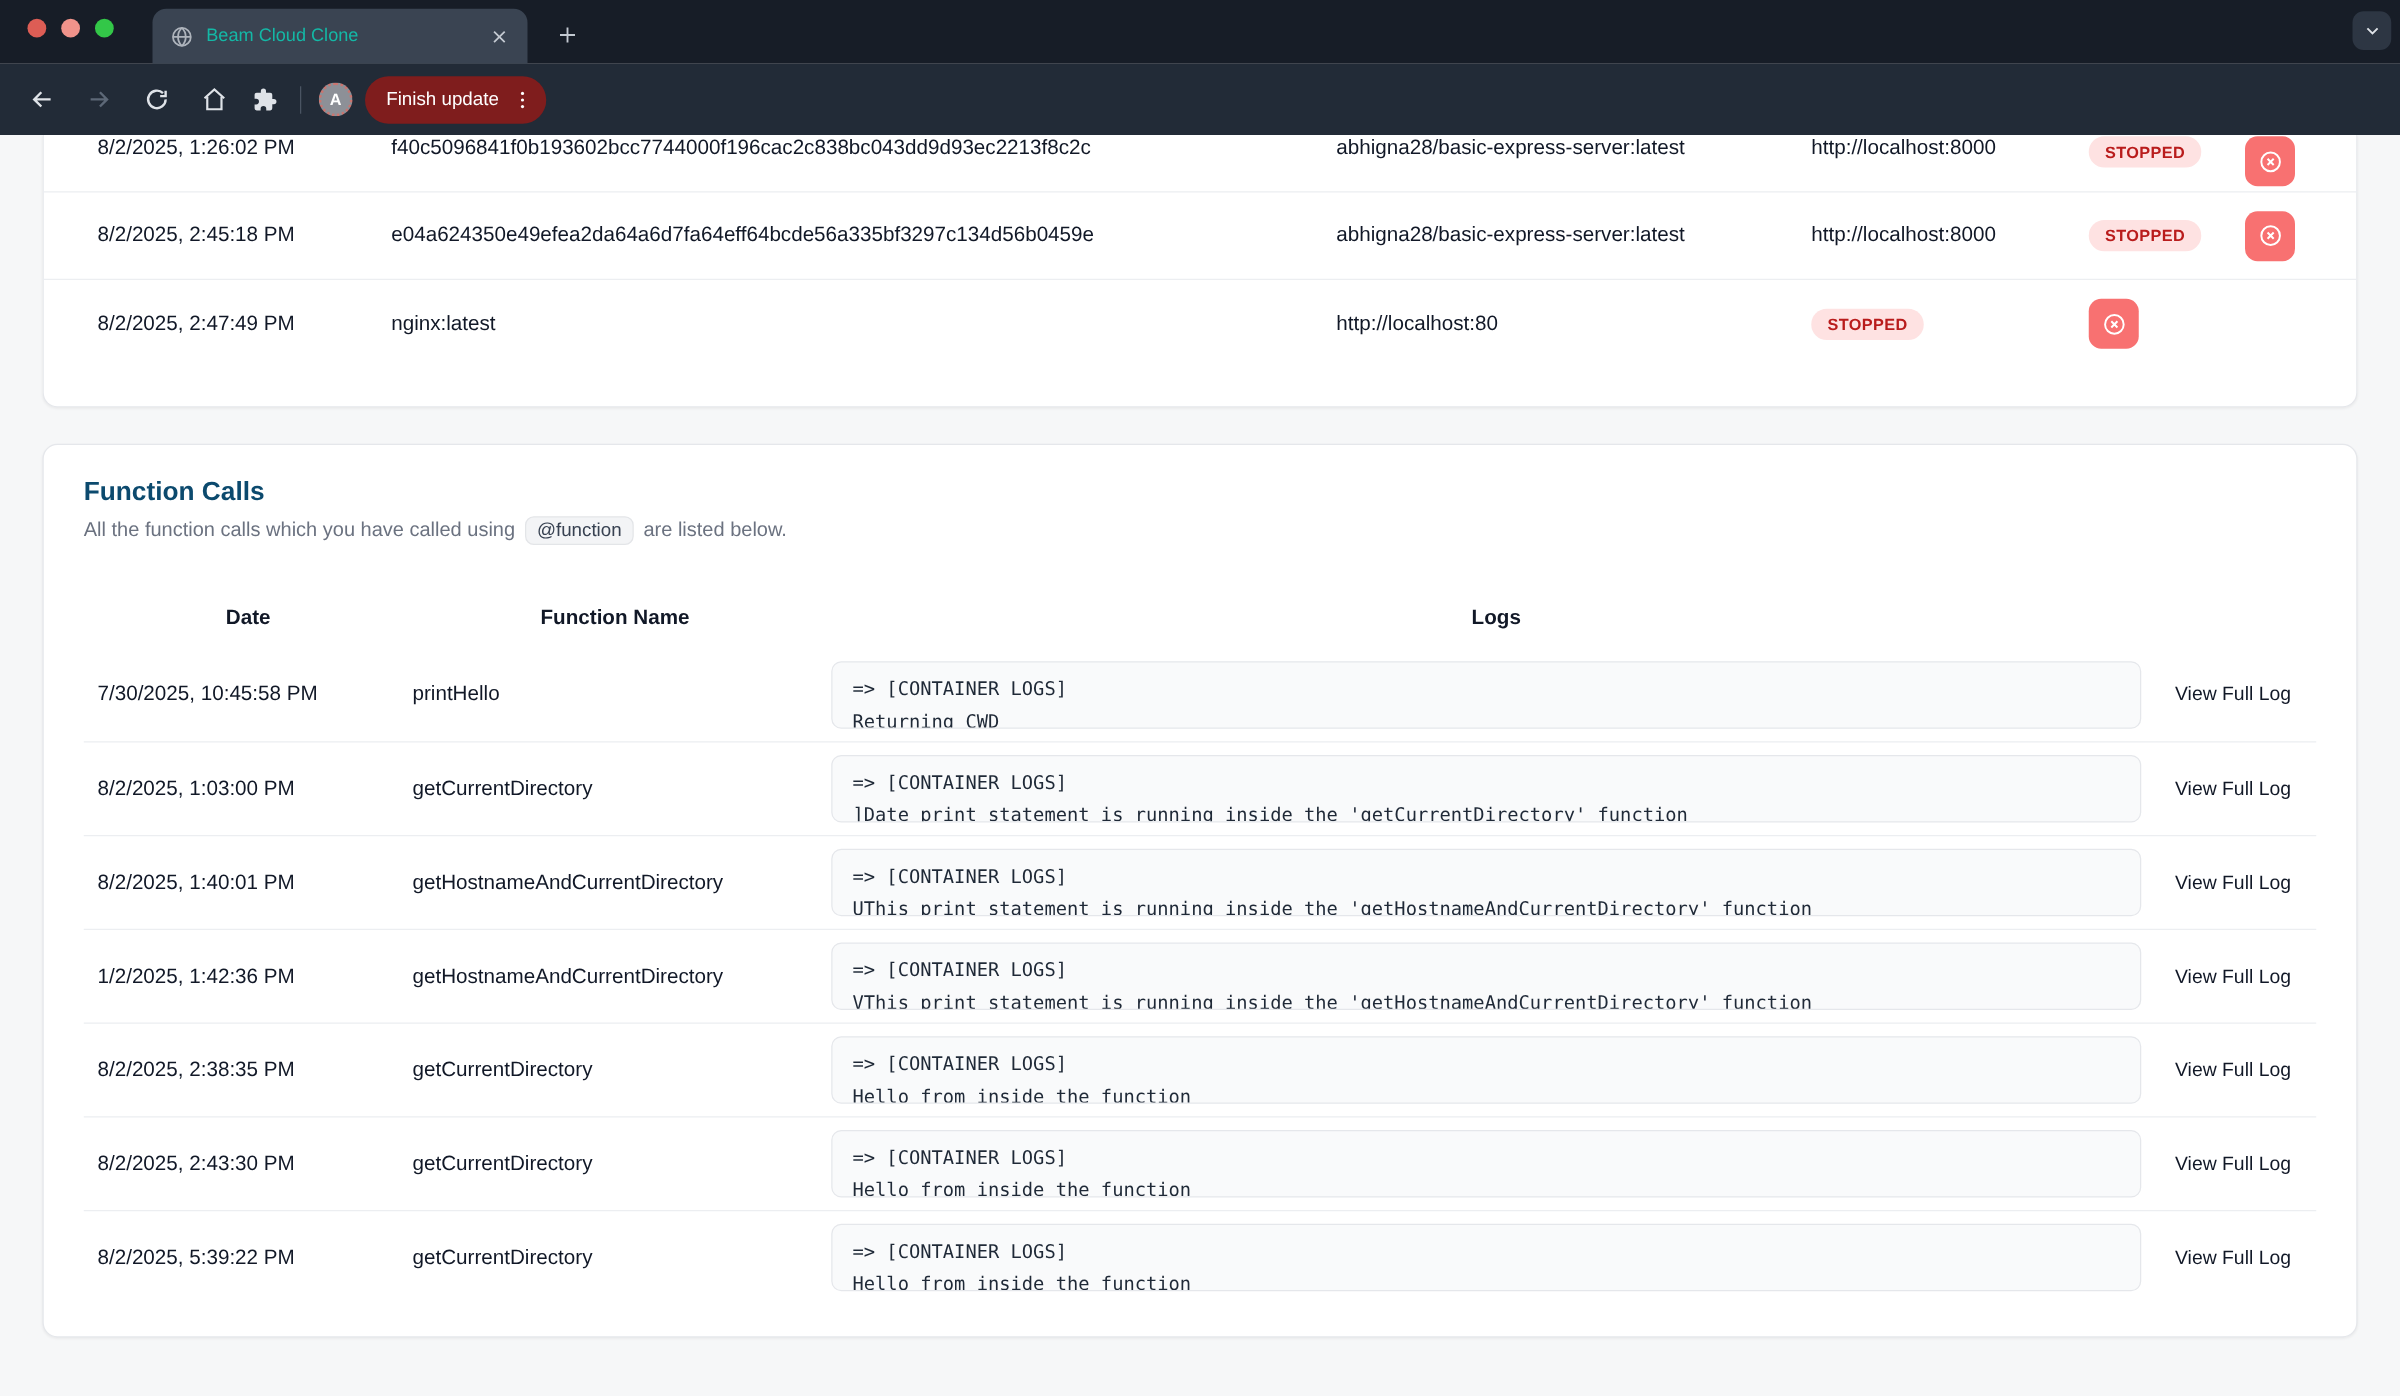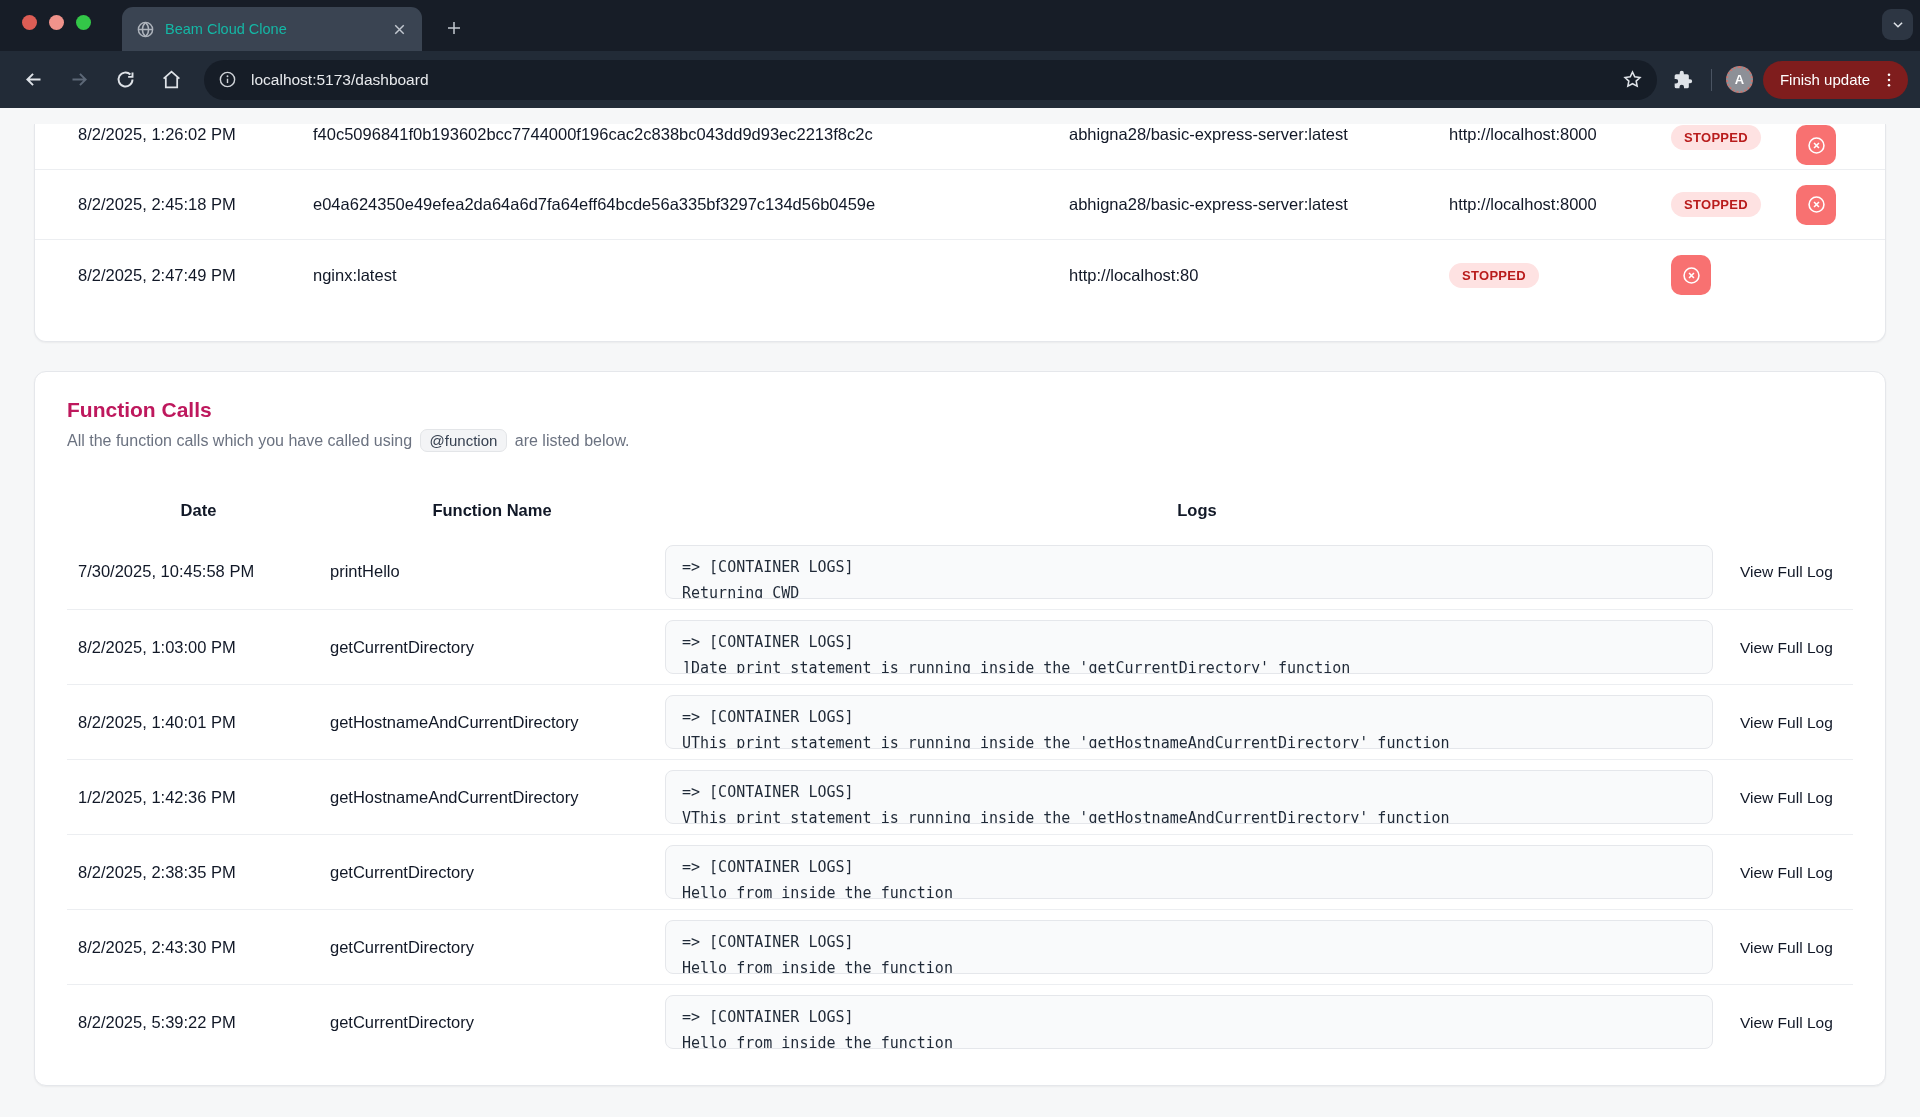--- a/index.html
+++ b/index.html
@@ -68,21 +68,21 @@
   }
   .update-pill {
     height: 38px; background: #7f1d1d; border-radius: 19px; color: #ffffff;
     display: flex; align-items: center; padding: 0 8px 0 17px; margin-right: 2px;
   }
   .update-pill .pill-label { font-size: 15px; font-weight: 500; }
   .update-pill .kebab { width: 22px; height: 22px; margin-left: 8px; display: flex; align-items: center; justify-content: center; }
   .update-pill .kebab svg { width: 18px; height: 18px; }
 
   
-  .page { height: 1009px; background: #f6f7f8; padding: 16px 34px; overflow: hidden; }
+  .page { height: 1009px; background: #f6f7f8; padding: 0 34px; overflow: hidden; }
 
   .card {
     background: #ffffff; border: 1px solid #e5e7eb; border-radius: 12px;
     box-shadow: 0 1px 2px rgba(0,0,0,.05);
   }
   .card.clipped-top { border-top: none; border-radius: 0 0 12px 12px; }
 
   
   .c-row {
     display: grid;
@@ -103,21 +103,21 @@
   }
   .delete-btn {
     width: 40px; height: 40px; border-radius: 10px; border: none;
     background: #f husk87171; background: #f87171; color: #ffffff;
     display: flex; align-items: center; justify-content: center; cursor: pointer;
   }
   .delete-btn svg { width: 21px; height: 21px; }
 
   
   .fc-card { margin-top: 29px; padding: 26px 32px 26px; }
-  .fc-title { font-size: 21px; font-weight: 700; color: #be185d; }
+  .fc-title { font-size: 21px; font-weight: 700; color: #0c4a6e; }
   .fc-subtitle { margin-top: 7px; font-size: 16px; color: #6b7280; }
   .fc-chip {
     display: inline-block; background: #f3f4f6; border: 1px solid #e3e5e8;
     border-radius: 7px; padding: 2px 9px; color: #374151; font-size: 15px; margin: 0 3px;
   }
   .fc-table { margin-top: 34px; }
   .fc-header, .fc-row {
     display: grid;
     grid-template-columns: 252px 335px 1075px 1fr;
     align-items: center;
@@ -187,31 +187,20 @@
       <path d="M20 4v5h-5"></path>
     </svg>
   </div>
   <div class="nav-btn">
     <svg viewBox="0 0 24 24" fill="none" stroke="currentColor" stroke-width="2">
       <path d="M3 11l9-8 9 8"></path>
       <path d="M5.5 9.5V21h13V9.5"></path>
     </svg>
   </div>
 
-  <div class="omnibox">
-    <svg class="info-icon" viewBox="0 0 24 24" fill="none" stroke="currentColor" stroke-width="1.8">
-      <circle cx="12" cy="12" r="9"></circle>
-      <path d="M12 11v5.5"></path>
-      <circle cx="12" cy="7.8" r="1.2" fill="currentColor" stroke="none"></circle>
-    </svg>
-    <span class="url-text">localhost:5173/dashboard</span>
-    <svg class="star-icon" viewBox="0 0 24 24" fill="none" stroke="currentColor" stroke-width="1.8">
-      <path d="M12 3.5l2.6 5.4 5.9.8-4.3 4.1 1.1 5.8L12 16.8l-5.3 2.8 1.1-5.8-4.3-4.1 5.9-.8z"></path>
-    </svg>
-  </div>
 
   <div class="toolbar-right">
     <div class="ext-btn">
       <svg viewBox="0 0 24 24" fill="currentColor">
         <path d="M20.5 11H19V7a2 2 0 0 0-2-2h-4V3.5a2.5 2.5 0 1 0-5 0V5H4a2 2 0 0 0-2 2v3.8h1.5a2.7 2.7 0 1 1 0 5.4H2V20a2 2 0 0 0 2 2h3.8v-1.5a2.7 2.7 0 1 1 5.4 0V22H17a2 2 0 0 0 2-2v-4h1.5a2.5 2.5 0 1 0 0-5z"></path>
       </svg>
     </div>
     <div class="tb-sep"></div>
     <div class="avatar">
       <span>A</span>

